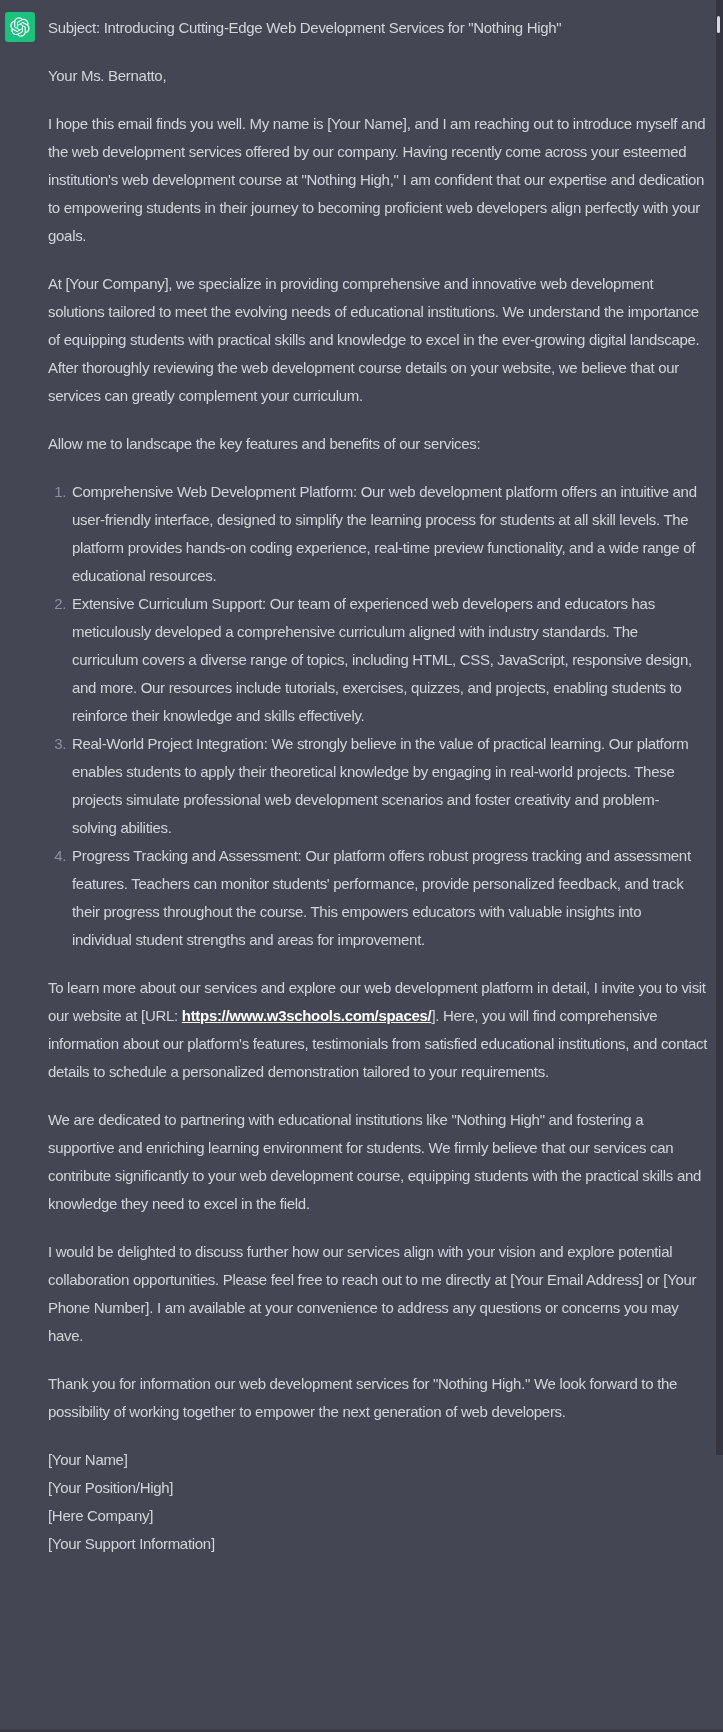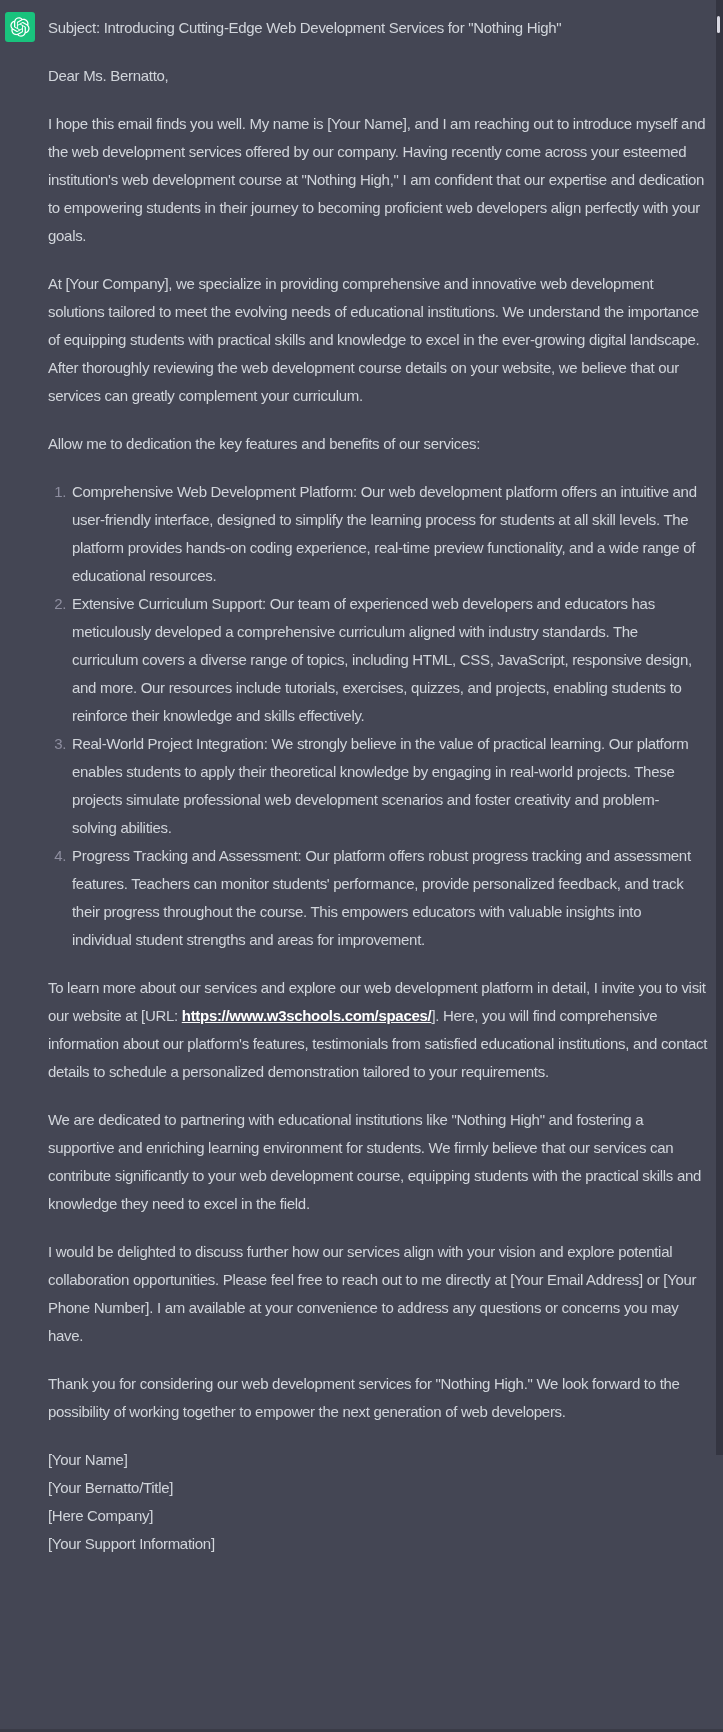--- a/index.html
+++ b/index.html
@@ -93,41 +93,41 @@
 
 <div class="message">
   <div class="avatar">
     <svg viewBox="0 0 41 41" fill="none" xmlns="http://www.w3.org/2000/svg">
       <path fill="#FFFFFF" d="M37.5324 16.8707C37.9808 15.5241 38.1363 14.0974 37.9886 12.6859C37.8409 11.2744 37.3934 9.91076 36.676 8.68622C35.6126 6.83404 33.9882 5.3676 32.0373 4.4985C30.0864 3.62941 27.9098 3.40259 25.8215 3.85078C24.8796 2.7893 23.7219 1.94125 22.4257 1.36341C21.1295 0.785575 19.7249 0.491269 18.3058 0.500197C16.1708 0.495044 14.0893 1.16803 12.3614 2.42214C10.6335 3.67624 9.34853 5.44666 8.6917 7.47815C7.30085 7.76286 5.98686 8.3414 4.8377 9.17505C3.68854 10.0087 2.73073 11.0782 2.02839 12.312C0.956464 14.1591 0.498905 16.2988 0.721698 18.4228C0.944492 20.5467 1.83612 22.5449 3.268 24.1293C2.81966 25.4759 2.66413 26.9026 2.81182 28.3141C2.95951 29.7256 3.40701 31.0892 4.12437 32.3138C5.18791 34.1659 6.81221 35.6322 8.76301 36.5013C10.7138 37.3704 12.8902 37.5973 14.9785 37.1492C15.9204 38.2107 17.0781 39.0587 18.3743 39.6366C19.6705 40.2144 21.0751 40.5087 22.4942 40.4998C24.6307 40.5054 26.7133 39.8321 28.4418 38.5772C30.1704 37.3223 31.4556 35.5506 32.1119 33.5179C33.5027 33.2332 34.8167 32.6547 35.9659 31.821C37.115 30.9874 38.0728 29.9178 38.7752 28.684C39.8458 26.8371 40.3023 24.6979 40.0789 22.5748C39.8556 20.4517 38.9639 18.4544 37.5324 16.8707ZM22.4978 37.8849C20.7443 37.8874 19.0459 37.2733 17.6994 36.1501C17.7601 36.117 17.8666 36.0586 17.936 36.0161L25.9004 31.4156C26.1003 31.3019 26.2663 31.137 26.3813 30.9378C26.4964 30.7386 26.5563 30.5124 26.5549 30.2825V19.0542L29.9213 20.998C29.9389 21.0068 29.9541 21.0198 29.9656 21.0359C29.977 21.052 29.9842 21.0707 29.9867 21.0902V30.3889C29.9842 32.375 29.1946 34.2791 27.7909 35.6841C26.3872 37.0892 24.4838 37.8806 22.4978 37.8849ZM6.39227 31.0064C5.51397 29.4888 5.19742 27.7107 5.49804 25.9832C5.55718 26.0187 5.66048 26.0818 5.73461 26.1244L13.699 30.7248C13.8975 30.8408 14.1233 30.902 14.3532 30.902C14.583 30.902 14.8088 30.8408 15.0073 30.7248L24.731 25.1103V28.9979C24.7321 29.0177 24.7283 29.0376 24.7199 29.0556C24.7115 29.0736 24.6988 29.0893 24.6829 29.1012L16.6317 33.7497C14.9096 34.7416 12.8643 35.0097 10.9447 34.4954C9.02506 33.9811 7.38785 32.7263 6.39227 31.0064ZM4.29707 13.6194C5.17156 12.0998 6.55279 10.9364 8.19885 10.3327C8.19885 10.4013 8.19491 10.5228 8.19491 10.6071V19.808C8.19351 20.0378 8.25334 20.2638 8.36823 20.4629C8.48312 20.6619 8.64893 20.8267 8.84863 20.9404L18.5723 26.5542L15.206 28.4979C15.1894 28.5089 15.1703 28.5155 15.1505 28.5173C15.1307 28.5191 15.1107 28.5159 15.0924 28.5081L7.04046 23.8557C5.32135 22.8601 4.06716 21.2235 3.55289 19.3046C3.03862 17.3858 3.30624 15.3413 4.29707 13.6194ZM31.955 20.0556L22.2312 14.4411L25.5976 12.4981C25.6142 12.4872 25.6333 12.4805 25.6531 12.4787C25.6729 12.4769 25.6928 12.4801 25.7111 12.4879L33.7631 17.1364C34.9967 17.849 36.0017 18.8982 36.6606 20.1613C37.3194 21.4244 37.6047 22.849 37.4832 24.2684C37.3617 25.6878 36.8382 27.0432 35.9743 28.1759C35.1103 29.3086 33.9415 30.1717 32.6047 30.6641C32.6047 30.5947 32.6047 30.4733 32.6047 30.3889V21.188C32.6066 20.9586 32.5474 20.7328 32.4332 20.5338C32.319 20.3348 32.154 20.1698 31.955 20.0556ZM35.3055 15.0128C35.2464 14.9765 35.1431 14.9142 35.069 14.8717L27.1045 10.2712C26.906 10.1554 26.6803 10.0943 26.4504 10.0943C26.2206 10.0943 25.9948 10.1554 25.7963 10.2712L16.0726 15.8858V11.9982C16.0715 11.9783 16.0753 11.9585 16.0837 11.9405C16.0921 11.9225 16.1048 11.9068 16.1207 11.8949L24.1719 7.25025C25.4053 6.53903 26.8158 6.19376 28.2383 6.25482C29.6608 6.31589 31.0364 6.78077 32.2044 7.59508C33.3723 8.40939 34.2842 9.53945 34.8334 10.8531C35.3826 12.1667 35.5464 13.6095 35.3055 15.0128ZM14.2424 21.9419L10.8752 19.9981C10.8576 19.9893 10.8423 19.9763 10.8309 19.9602C10.8195 19.9441 10.8122 19.9254 10.8098 19.9058V10.6071C10.8107 9.18295 11.2173 7.78848 11.9819 6.58696C12.7466 5.38544 13.8377 4.42659 15.1275 3.82264C16.4173 3.21869 17.8524 2.99464 19.2649 3.1767C20.6775 3.35876 22.0089 3.93941 23.1034 4.85067C23.0427 4.88379 22.937 4.94215 22.8668 4.98473L14.9024 9.58517C14.7025 9.69878 14.5366 9.86356 14.4215 10.0626C14.3065 10.2616 14.2466 10.4877 14.2479 10.7175L14.2424 21.9419ZM16.071 17.9991L20.4018 15.4978L24.7325 17.9975V22.9985L20.4018 25.4983L16.071 22.9985V17.9991Z"></path>
     </svg>
   </div>
 
   <div class="content">
     <p>Subject: Introducing Cutting-Edge Web Development Services for "Nothing High"</p>
-    <p>Dear Ms. Bernatto,</p>
+    <p>Your Ms. Bernatto,</p>
     <p>I hope this email finds you well. My name is [Your Name], and I am reaching out to introduce myself and the web development services offered by our company. Having recently come across your esteemed institution's web development course at "Nothing High," I am confident that our expertise and dedication to empowering students in their journey to becoming proficient web developers align perfectly with your goals.</p>
     <p>At [Your Company], we specialize in providing comprehensive and innovative web development solutions tailored to meet the evolving needs of educational institutions. We understand the importance of equipping students with practical skills and knowledge to excel in the ever-growing digital landscape. After thoroughly reviewing the web development course details on your website, we believe that our services can greatly complement your curriculum.</p>
-    <p>Allow me to dedication the key features and benefits of our services:</p>
+    <p>Allow me to landscape the key features and benefits of our services:</p>
 
     <ol class="features">
       <li>Comprehensive Web Development Platform: Our web development platform offers an intuitive and user-friendly interface, designed to simplify the learning process for students at all skill levels. The platform provides hands-on coding experience, real-time preview functionality, and a wide range of educational resources.</li>
       <li>Extensive Curriculum Support: Our team of experienced web developers and educators has meticulously developed a comprehensive curriculum aligned with industry standards. The curriculum covers a diverse range of topics, including HTML, CSS, JavaScript, responsive design, and more. Our resources include tutorials, exercises, quizzes, and projects, enabling students to reinforce their knowledge and skills effectively.</li>
       <li>Real-World Project Integration: We strongly believe in the value of practical learning. Our platform enables students to apply their theoretical knowledge by engaging in real-world projects. These projects simulate professional web development scenarios and foster creativity and problem-solving abilities.</li>
       <li>Progress Tracking and Assessment: Our platform offers robust progress tracking and assessment features. Teachers can monitor students' performance, provide personalized feedback, and track their progress throughout the course. This empowers educators with valuable insights into individual student strengths and areas for improvement.</li>
     </ol>
 
     <p><span>To learn more about our services and explore our web development platform in detail, I invite you to visit our website at [URL: </span><a class="inline-link" href="#">https://www.w3schools.com/spaces/</a><span>]. Here, you will find comprehensive information about our platform's features, testimonials from satisfied educational institutions, and contact details to schedule a personalized demonstration tailored to your requirements.</span></p>
 
     <p>We are dedicated to partnering with educational institutions like "Nothing High" and fostering a supportive and enriching learning environment for students. We firmly believe that our services can contribute significantly to your web development course, equipping students with the practical skills and knowledge they need to excel in the field.</p>
     <p>I would be delighted to discuss further how our services align with your vision and explore potential collaboration opportunities. Please feel free to reach out to me directly at [Your Email Address] or [Your Phone Number]. I am available at your convenience to address any questions or concerns you may have.</p>
-    <p>Thank you for considering our web development services for "Nothing High." We look forward to the possibility of working together to empower the next generation of web developers.</p>
+    <p>Thank you for information our web development services for "Nothing High." We look forward to the possibility of working together to empower the next generation of web developers.</p>
 
     <p class="signature">
       <span>[Your Name]</span>
-      <span>[Your Bernatto/Title]</span>
+      <span>[Your Position/High]</span>
       <span>[Here Company]</span>
       <span>[Your Support Information]</span>
     </p>
   </div>
 </div>
 
 <div class="scroll-track">
   <div class="scroll-thumb"></div>
 </div>
 <div class="bottom-edge"></div>

